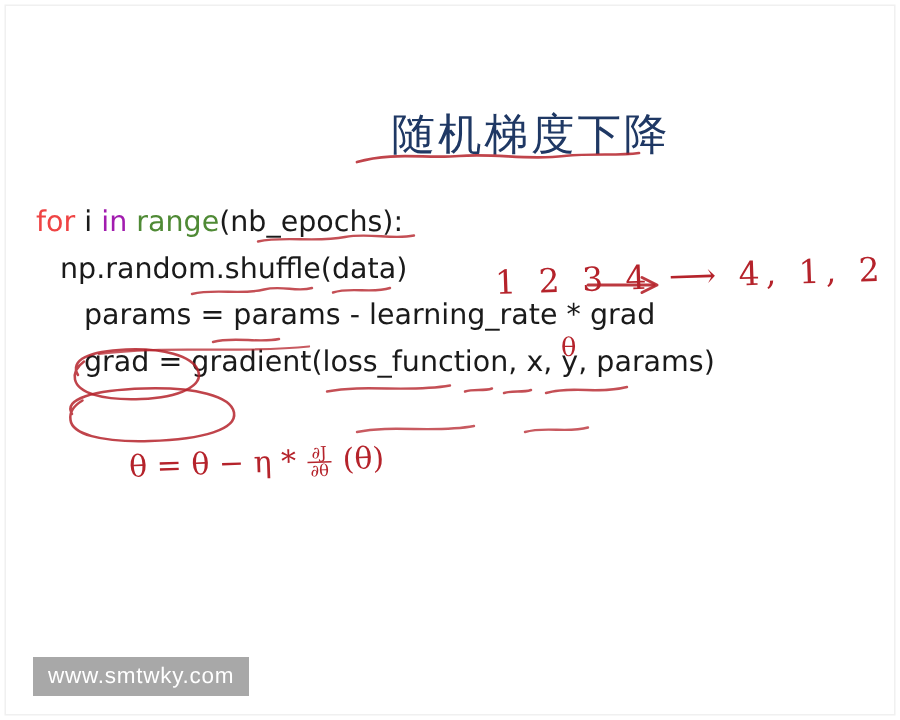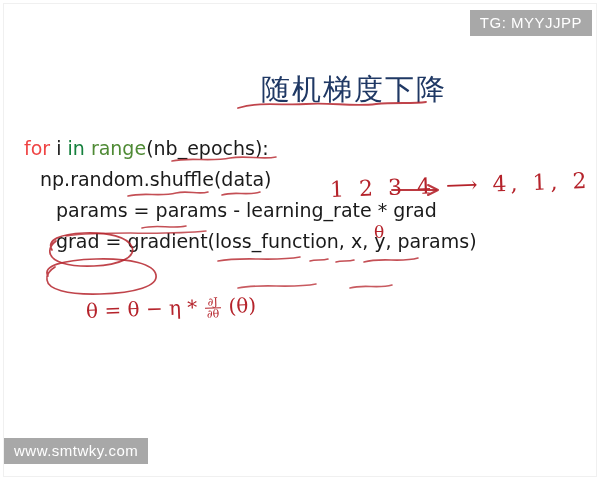--- a/index.html
+++ b/index.html
@@ -34,21 +34,21 @@
     letter-spacing: 0.5px;
     white-space: nowrap;
   }
   #tg-badge {
     top: 10px;
     right: 8px;
     font-size: 15px;
     padding: 4px 10px 5px 10px;
   }
   #site-badge {
-    left: 4px;
+    left: 22px;
     top: 438px;
     font-size: 15px;
     padding: 4px 10px 5px 10px;
   }
   #faint-wm {
     position: absolute;
     left: 492px;
     top: 412px;
     font-size: 6px;
     color: #fbfbfb;
@@ -76,21 +76,21 @@
     top: 133px;
     font-family: "DejaVu Sans", sans-serif;
     font-size: 19px;
     color: #1a1a1a;
     line-height: 31px;
   }
   .code-line { white-space: pre; }
   .ind1 { padding-left: 16px; }
   .ind2 { padding-left: 32px; }
   .kw   { color: #ef4444; }       
-  .kw2  { color: #15803d; }       
+  .kw2  { color: #a21caf; }       
   .fn   { color: #4f8a35; }       
   .tk   { color: #1a1a1a; }
 
   
   #ink {
     position: absolute;
     left: 0; top: 0;
     width: 600px; height: 480px;
     pointer-events: none;
   }
@@ -129,21 +129,20 @@
   #update-formula .frac .num { display:block; border-bottom: 1px solid #b5232b; padding: 0 2px; }
   #update-formula .frac .den { display:block; padding: 0 2px; }
 </style>
 </head>
 <body>
 
 <div id="page">
 
   <div id="frame"></div>
 
-  <div class="wm-badge" id="tg-badge">TG: MYYJJPP</div>
 
   <div class="wm-badge" id="site-badge">www.smtwky.com</div>
 
   <div id="faint-wm"></div>
 
   <div id="title">随机梯度下降</div>
 
   <div id="code">
 
     <div class="code-line"><span class="kw">for </span><span class="tk">i </span><span class="kw2">in </span><span class="fn">range</span><span class="tk">(nb_epochs):</span></div>

